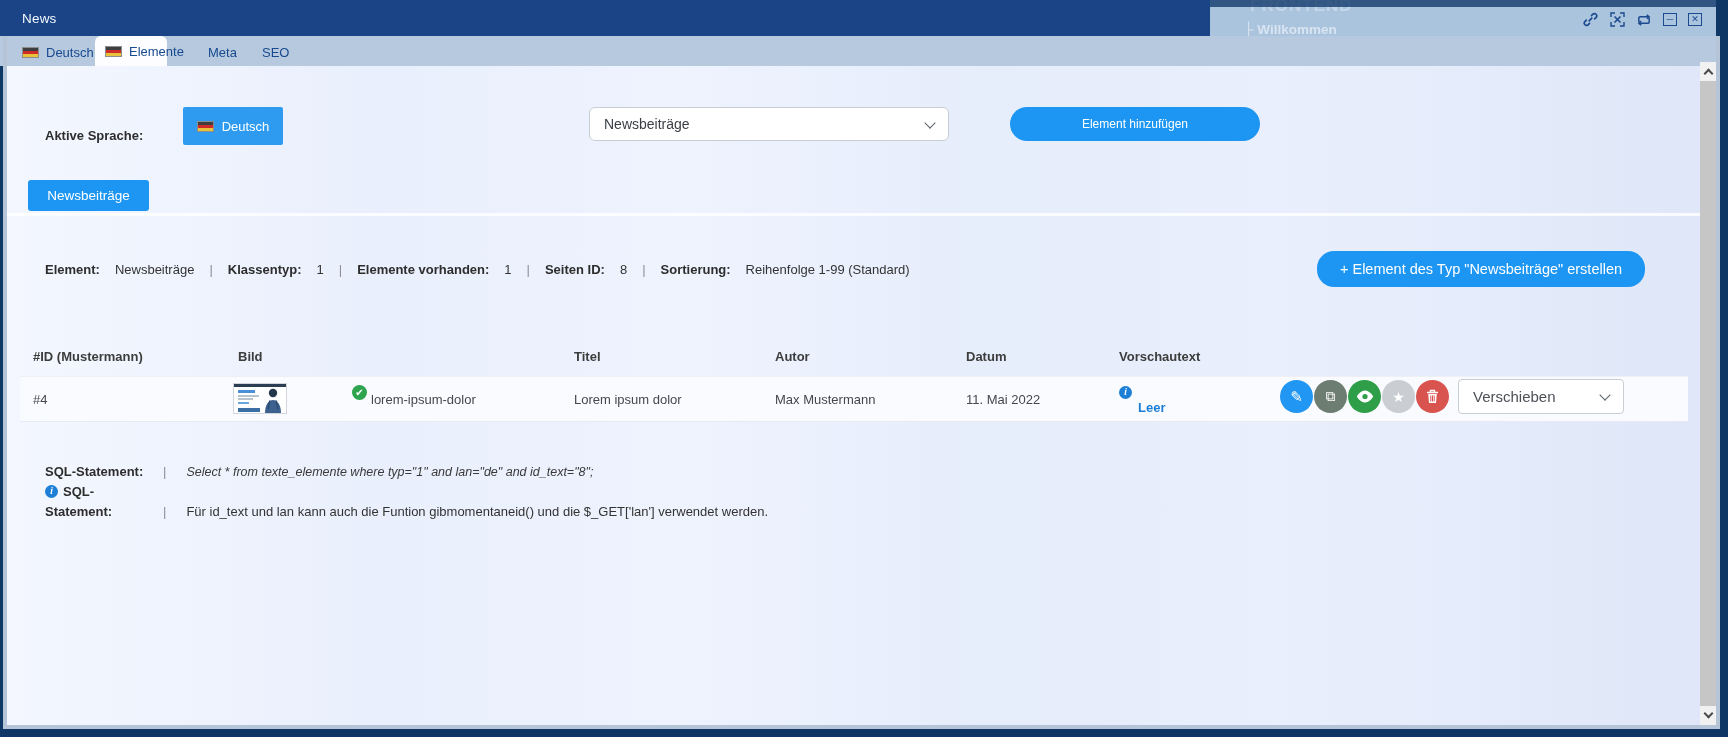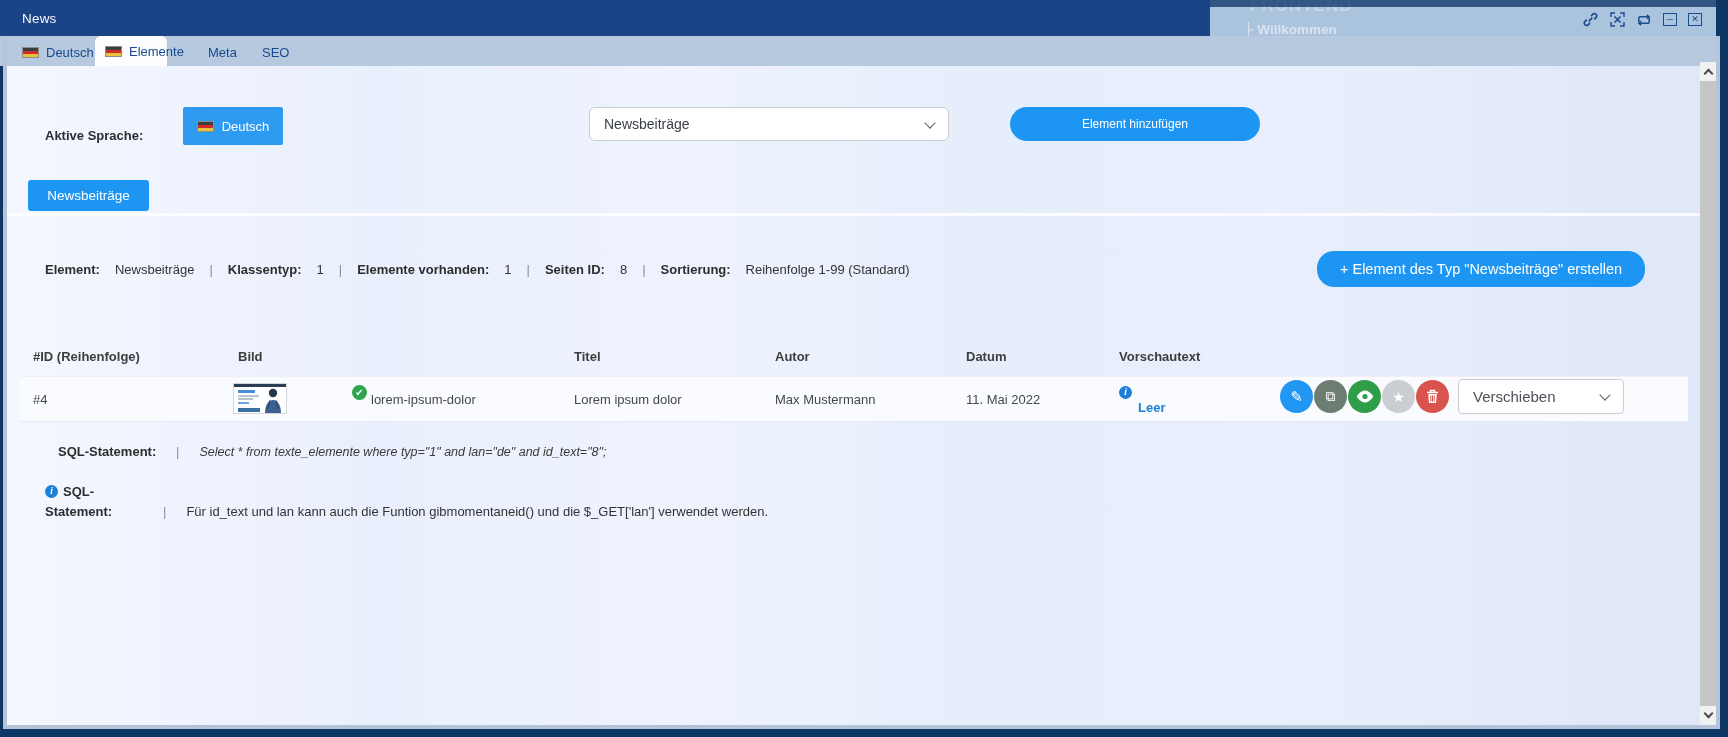--- a/index.html
+++ b/index.html
@@ -77,21 +77,21 @@
   #act-copy { left:1307px; background:#6e7d72; font-size:14px; }
   #act-view { left:1341px; background:#2f9e48; }
   #act-star { left:1375px; background:#caced3; font-size:14px; }
   #act-del  { left:1409px; background:#d9534f; }
 
   #move-select { left:1451px; top:313px; width:166px; height:35px; font-size:15px; padding:0 14px; border-radius:4px; color:#4c5157; }
 
   .sql-line { left:38px; display:flex; align-items:flex-start; font-size:13px; color:#333; }
   .sql-label { font-weight:bold; color:#2d2d2d; width:118px; flex:none; }
   .sql-sep { color:#8a8f96; margin-right:20px; }
-  #sql-line1 { top:378px;margin-left:13px; }
+  #sql-line1 { top:398px; }
   #sql-line2 { top:418px; display:flex; align-items:center; gap:5px; }
   #sql-line3 { top:438px; }
   .sql-stmt { font-style:italic; font-size:12.5px; color:#3a3a3a; padding-top:1px; }
 
   
   #scrollbar { position:absolute; left:1700px; top:62px; width:16px; height:663px; background:#c6c6c6; }
   .sb-btn { position:absolute; left:0; width:16px; height:19px; background:#f1f1f1; display:flex; align-items:center; justify-content:center; cursor:pointer; }
   #sb-up { top:0; } #sb-down { bottom:0; }
   .sb-chev { width:7px; height:7px; border-right:2px solid #4a4a4a; border-bottom:2px solid #4a4a4a; }
   #sb-up .sb-chev { transform:rotate(-135deg); margin-top:4px; }
@@ -207,21 +207,21 @@
       <span class="meta-sep">|</span>
       <span class="meta-label">Seiten ID:</span>
         <span>8</span>
       <span class="meta-sep">|</span>
       <span class="meta-label">Sortierung:</span>
         <span>Reihenfolge 1-99 (Standard)</span>
     </div>
 
     <div class="abs pill" id="create-btn">+ Element des Typ "Newsbeiträge" erstellen</div>
 
-    <div class="abs th" style="left:26px;">#ID (Reihenfolge)</div>
+    <div class="abs th" style="left:26px;">#ID (Mustermann)</div>
     <div class="abs th" style="left:231px;">Bild</div>
     <div class="abs th" style="left:345px;margin-top:36px;">URL</div>
     <div class="abs th" style="left:567px;">Titel</div>
     <div class="abs th" style="left:768px;">Autor</div>
     <div class="abs th" style="left:959px;">Datum</div>
     <div class="abs th" style="left:1112px;">Vorschautext</div>
 
     <div class="abs" id="row-band"></div>
 
     <div class="abs cell" style="left:26px;">#4</div>

